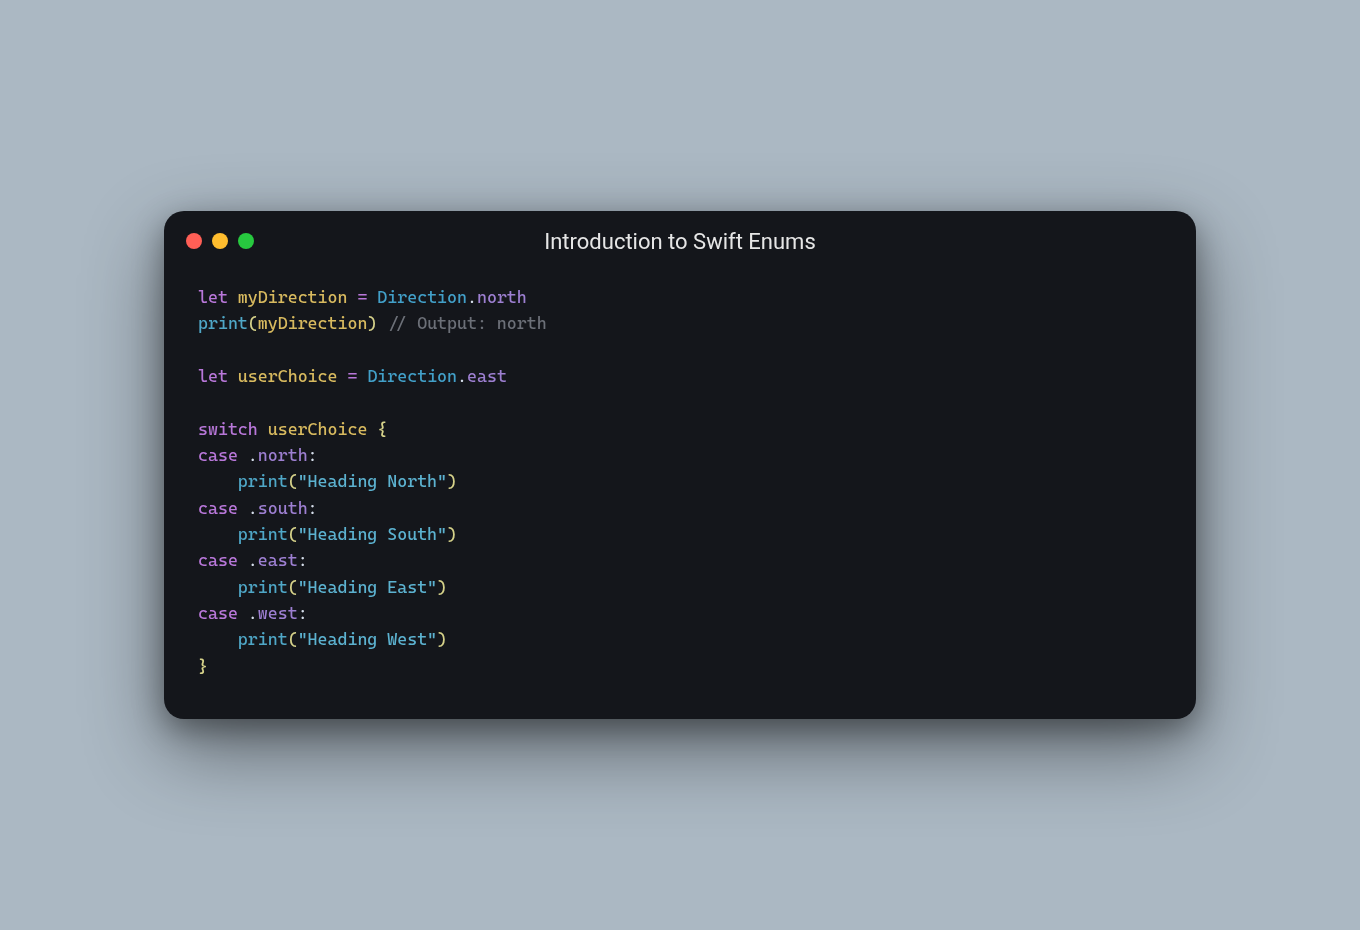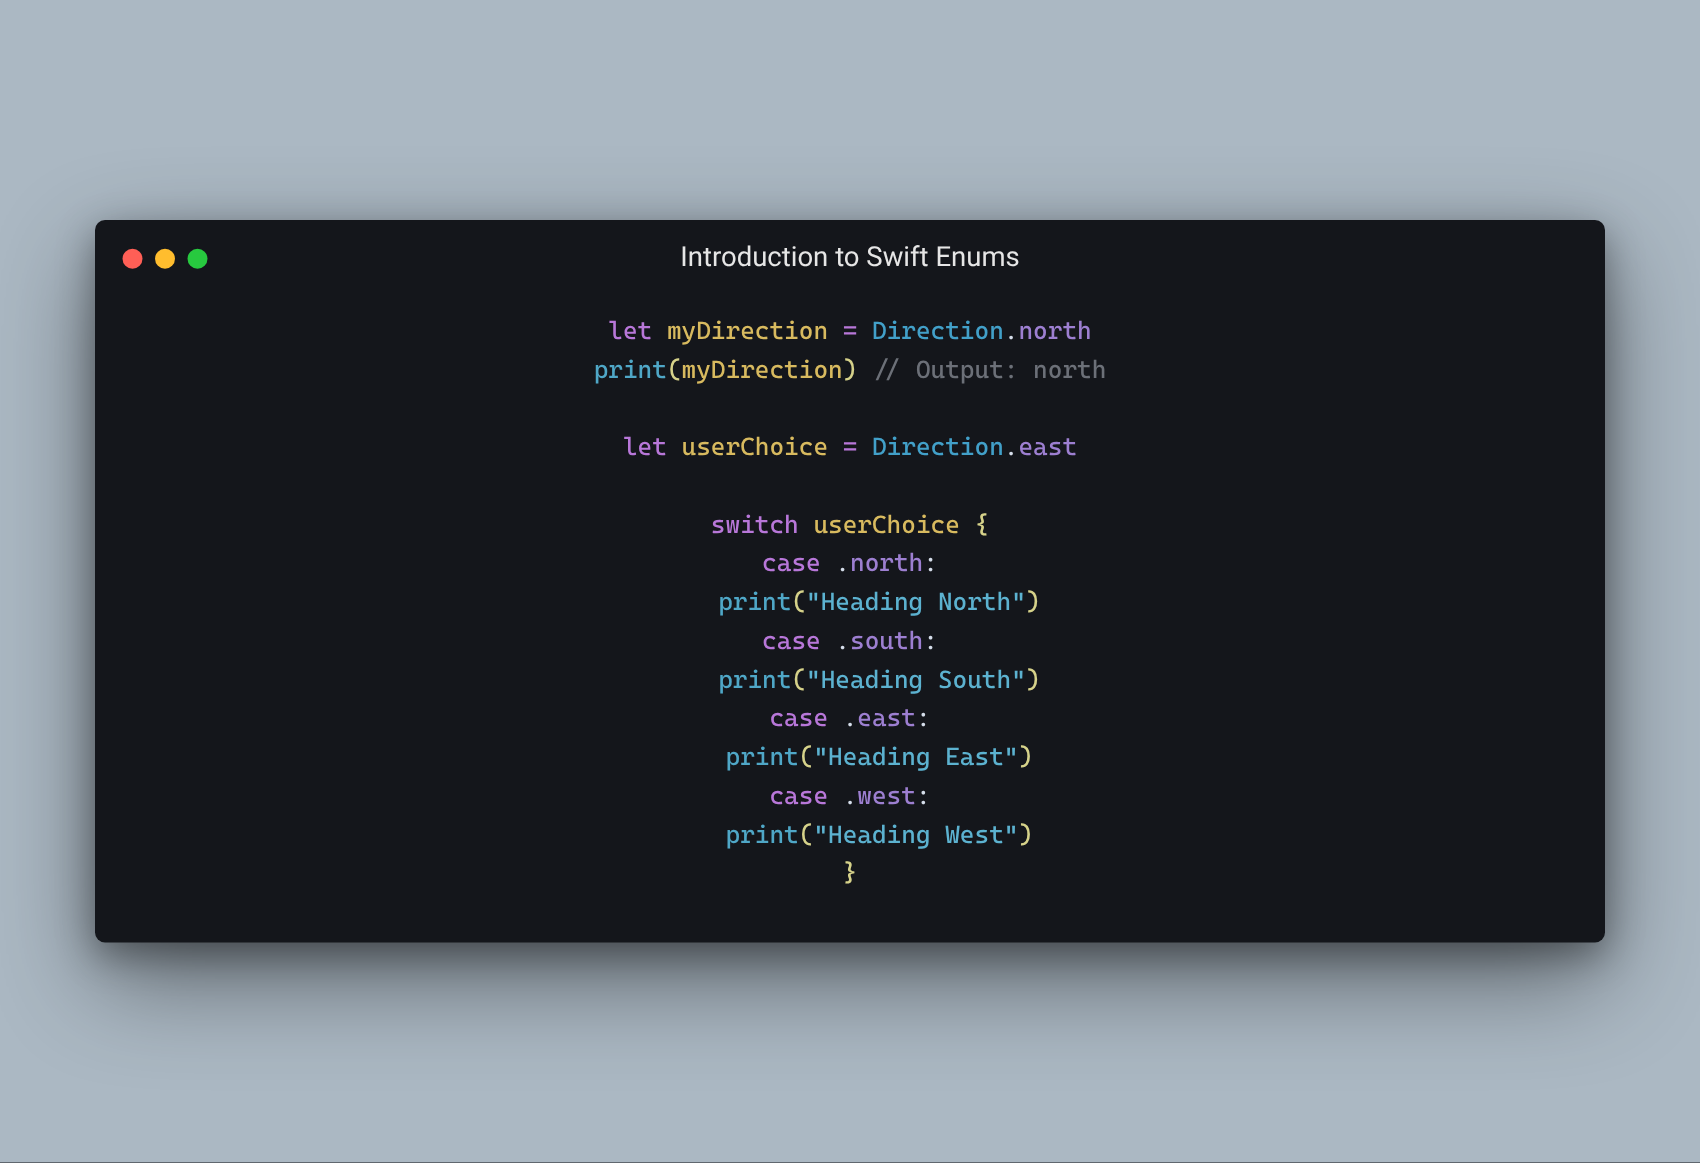--- a/index.html
+++ b/index.html
@@ -10,23 +10,23 @@
     body {
       width: 1360px;
       height: 930px;
       background: #abb8c3;
       display: flex;
       align-items: center;
       justify-content: center;
       font-family: ui-monospace, "SF Mono", Monaco, "Cascadia Code", "Roboto Mono", Consolas, "Courier New", monospace;
     }
     .window {
-      width: 1208px;
+      width: 1032px;
       background: #14161b;
-      border-radius: 8px;
+      border-radius: 20px;
       box-shadow: 0 30px 80px rgba(0,0,0,0.45), 0 10px 30px rgba(0,0,0,0.35);
       overflow: hidden;
     }
     .titlebar {
       display: flex;
       align-items: center;
       padding: 18px 22px 10px 22px;
       position: relative;
     }
     .dots {
@@ -46,25 +46,24 @@
     .title {
       flex: 1;
       text-align: center;
       color: #e6e6e6;
       font-size: 22px;
       font-family: -apple-system, BlinkMacSystemFont, "Segoe UI", Roboto, Helvetica, Arial, sans-serif;
       font-weight: 400;
     }
     .code-area {
       padding: 20px 34px 40px 34px;
-      font-size: 20px;
+      font-size: 17px;
       line-height: 1.55;
       color: #d6deeb;
       white-space: pre;
-      text-align: center;
     }
     .tok-keyword { color: #b877d9; }
     .tok-ident   { color: #d8ba5f; }
     .tok-type    { color: #42a0c9; }
     .tok-case    { color: #9d7fd1; }
     .tok-func    { color: #4fa7c7; }
     .tok-paren   { color: #d6d28a; }
     .tok-string  { color: #5cb2d0; }
     .tok-comment { color: #6c7078; }
     .tok-op      { color: #b877d9; }

